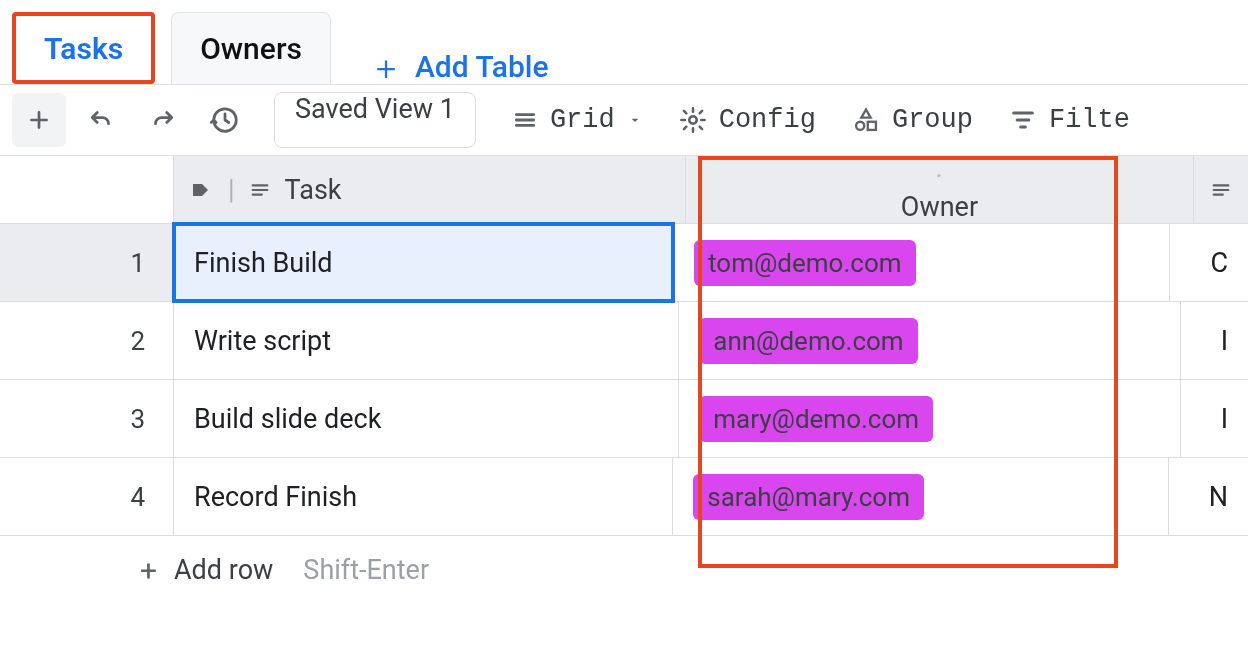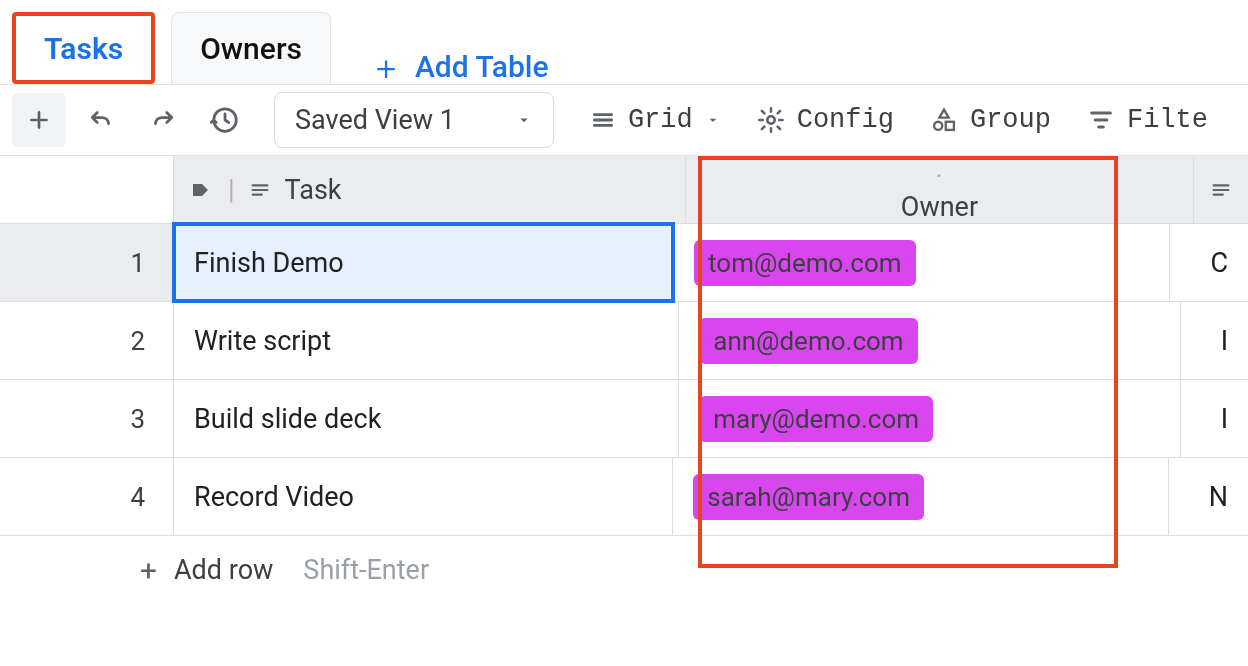--- a/index.html
+++ b/index.html
@@ -85,20 +85,21 @@
       border: 1px solid #dadce0;
       border-radius: 8px;
       display: flex;
       align-items: center;
       padding: 0 20px;
       gap: 60px;
       font-size: 27px;
       color: #3c4043;
       margin-left: 14px;
       cursor: pointer;
+      flex-direction: column;
     }
     .tool-item {
       display: flex;
       align-items: center;
       gap: 12px;
       font-size: 27px;
       color: #3c4043;
       margin-left: 28px;
       cursor: pointer;
       font-family: Liberation Mono, monospace;
@@ -303,21 +304,21 @@
     </div>
     <div class="hdr-cell col-extra">
       <svg width="22" height="22" viewBox="0 0 24 24">
           <path d="M4 7h16M4 12h16M4 17h10" stroke="#5f6368" stroke-width="2.4" stroke-linecap="round"></path>
         </svg>
     </div>
   </div>
 
   <div class="data-row selected-row">
     <div class="rownum-col">1</div>
-    <div class="cell task-cell selected-cell">Finish Demo</div>
+    <div class="cell task-cell selected-cell">Finish Build</div>
     <div class="cell owner-cell">
         <span class="pill">tom@demo.com</span>
       </div>
     <div class="cell extra-cell">C</div>
   </div>
 
   <div class="data-row">
     <div class="rownum-col">2</div>
     <div class="cell task-cell">Write script</div>
     <div class="cell owner-cell">
@@ -330,21 +331,21 @@
     <div class="rownum-col">3</div>
     <div class="cell task-cell">Build slide deck</div>
     <div class="cell owner-cell">
         <span class="pill">mary@demo.com</span>
       </div>
     <div class="cell extra-cell">I</div>
   </div>
 
   <div class="data-row">
     <div class="rownum-col">4</div>
-    <div class="cell task-cell">Record Video</div>
+    <div class="cell task-cell">Record Finish</div>
     <div class="cell owner-cell">
         <span class="pill">sarah@mary.com</span>
       </div>
     <div class="cell extra-cell">N</div>
   </div>
 
   <div class="add-row-wrap">
     <div class="add-row">
       <span class="plus">+</span>
       <span>Add row</span>

